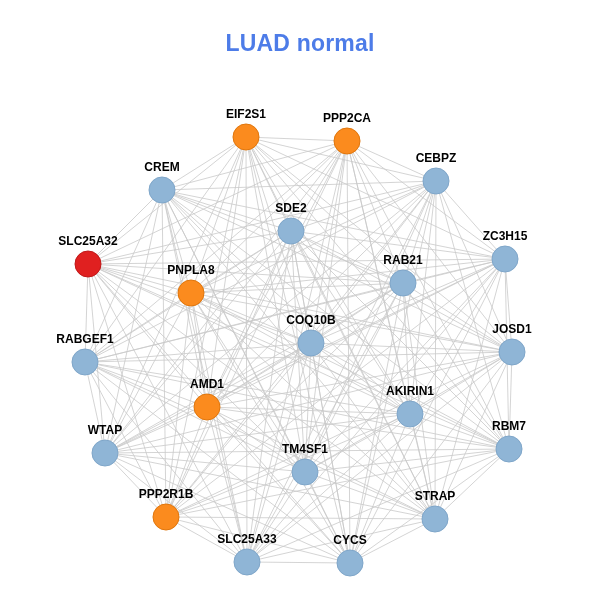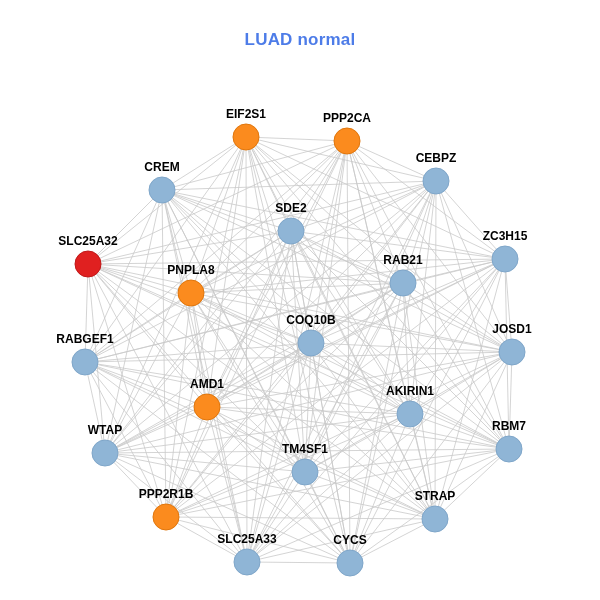--- a/index.html
+++ b/index.html
@@ -14,21 +14,21 @@
     height: 600px;
     background: #ffffff;
     overflow: hidden;
   }
   .figure-title {
     position: absolute;
     top: 30px;
     left: 0;
     width: 100%;
     text-align: center;
-    font-size: 17px;
+    font-size: 23px;
     font-weight: bold;
     letter-spacing: 0.2px;
   }
   svg.network {
     position: absolute;
     top: 0;
     left: 0;
   }
   svg.network text.node-label {
     font-family: "Liberation Sans", sans-serif;

